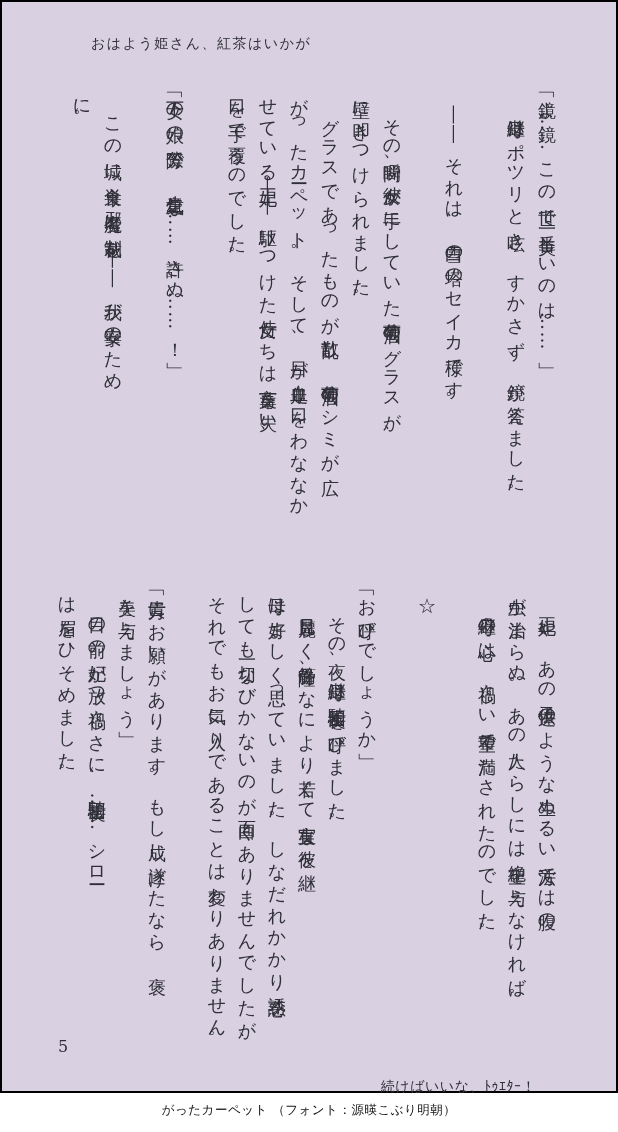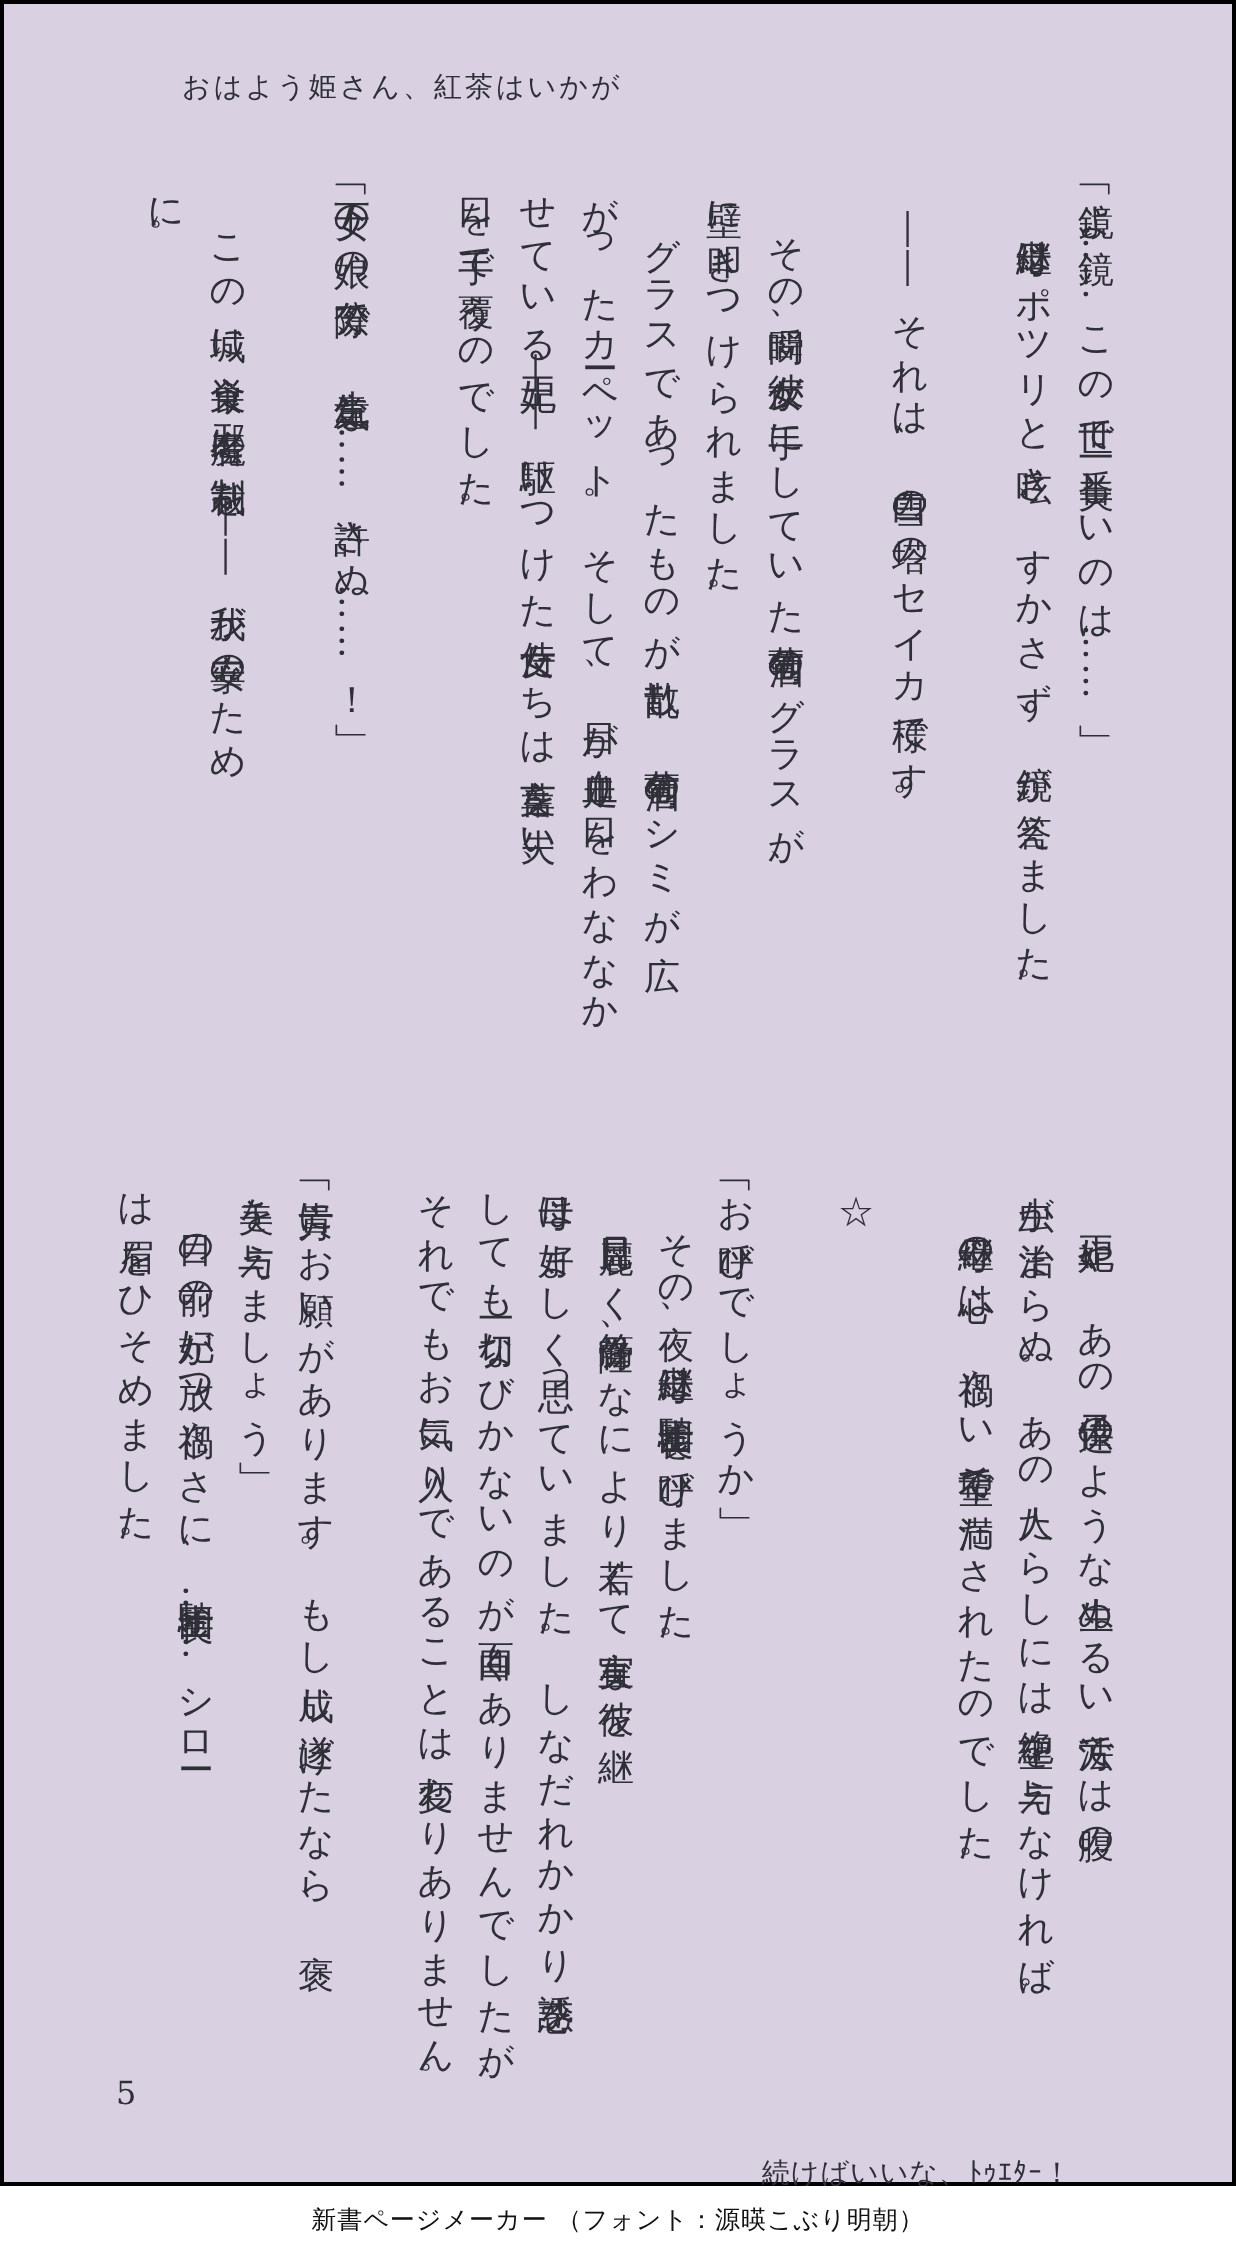--- a/index.html
+++ b/index.html
@@ -122,14 +122,14 @@
       <div class="vline">美を与えましょう」</div>
       <div class="vline">　目の前の妃が放つ禍々しさに、騎士団長……シロー</div>
       <div class="vline">は眉をひそめました。</div>
     </div>
 
   <div class="page-number">5</div>
   <div class="footer-note">続けばいいな、ﾄｩｴﾀｰ！</div>
 </div>
 
 <div class="credit-bar">
-  <div class="generator-credit">新書ページメーカー （フォント：源暎こぶり明朝）</div>
+  <div class="generator-credit">がったカーペット （フォント：源暎こぶり明朝）</div>
 </div>
 
 </body></html>

